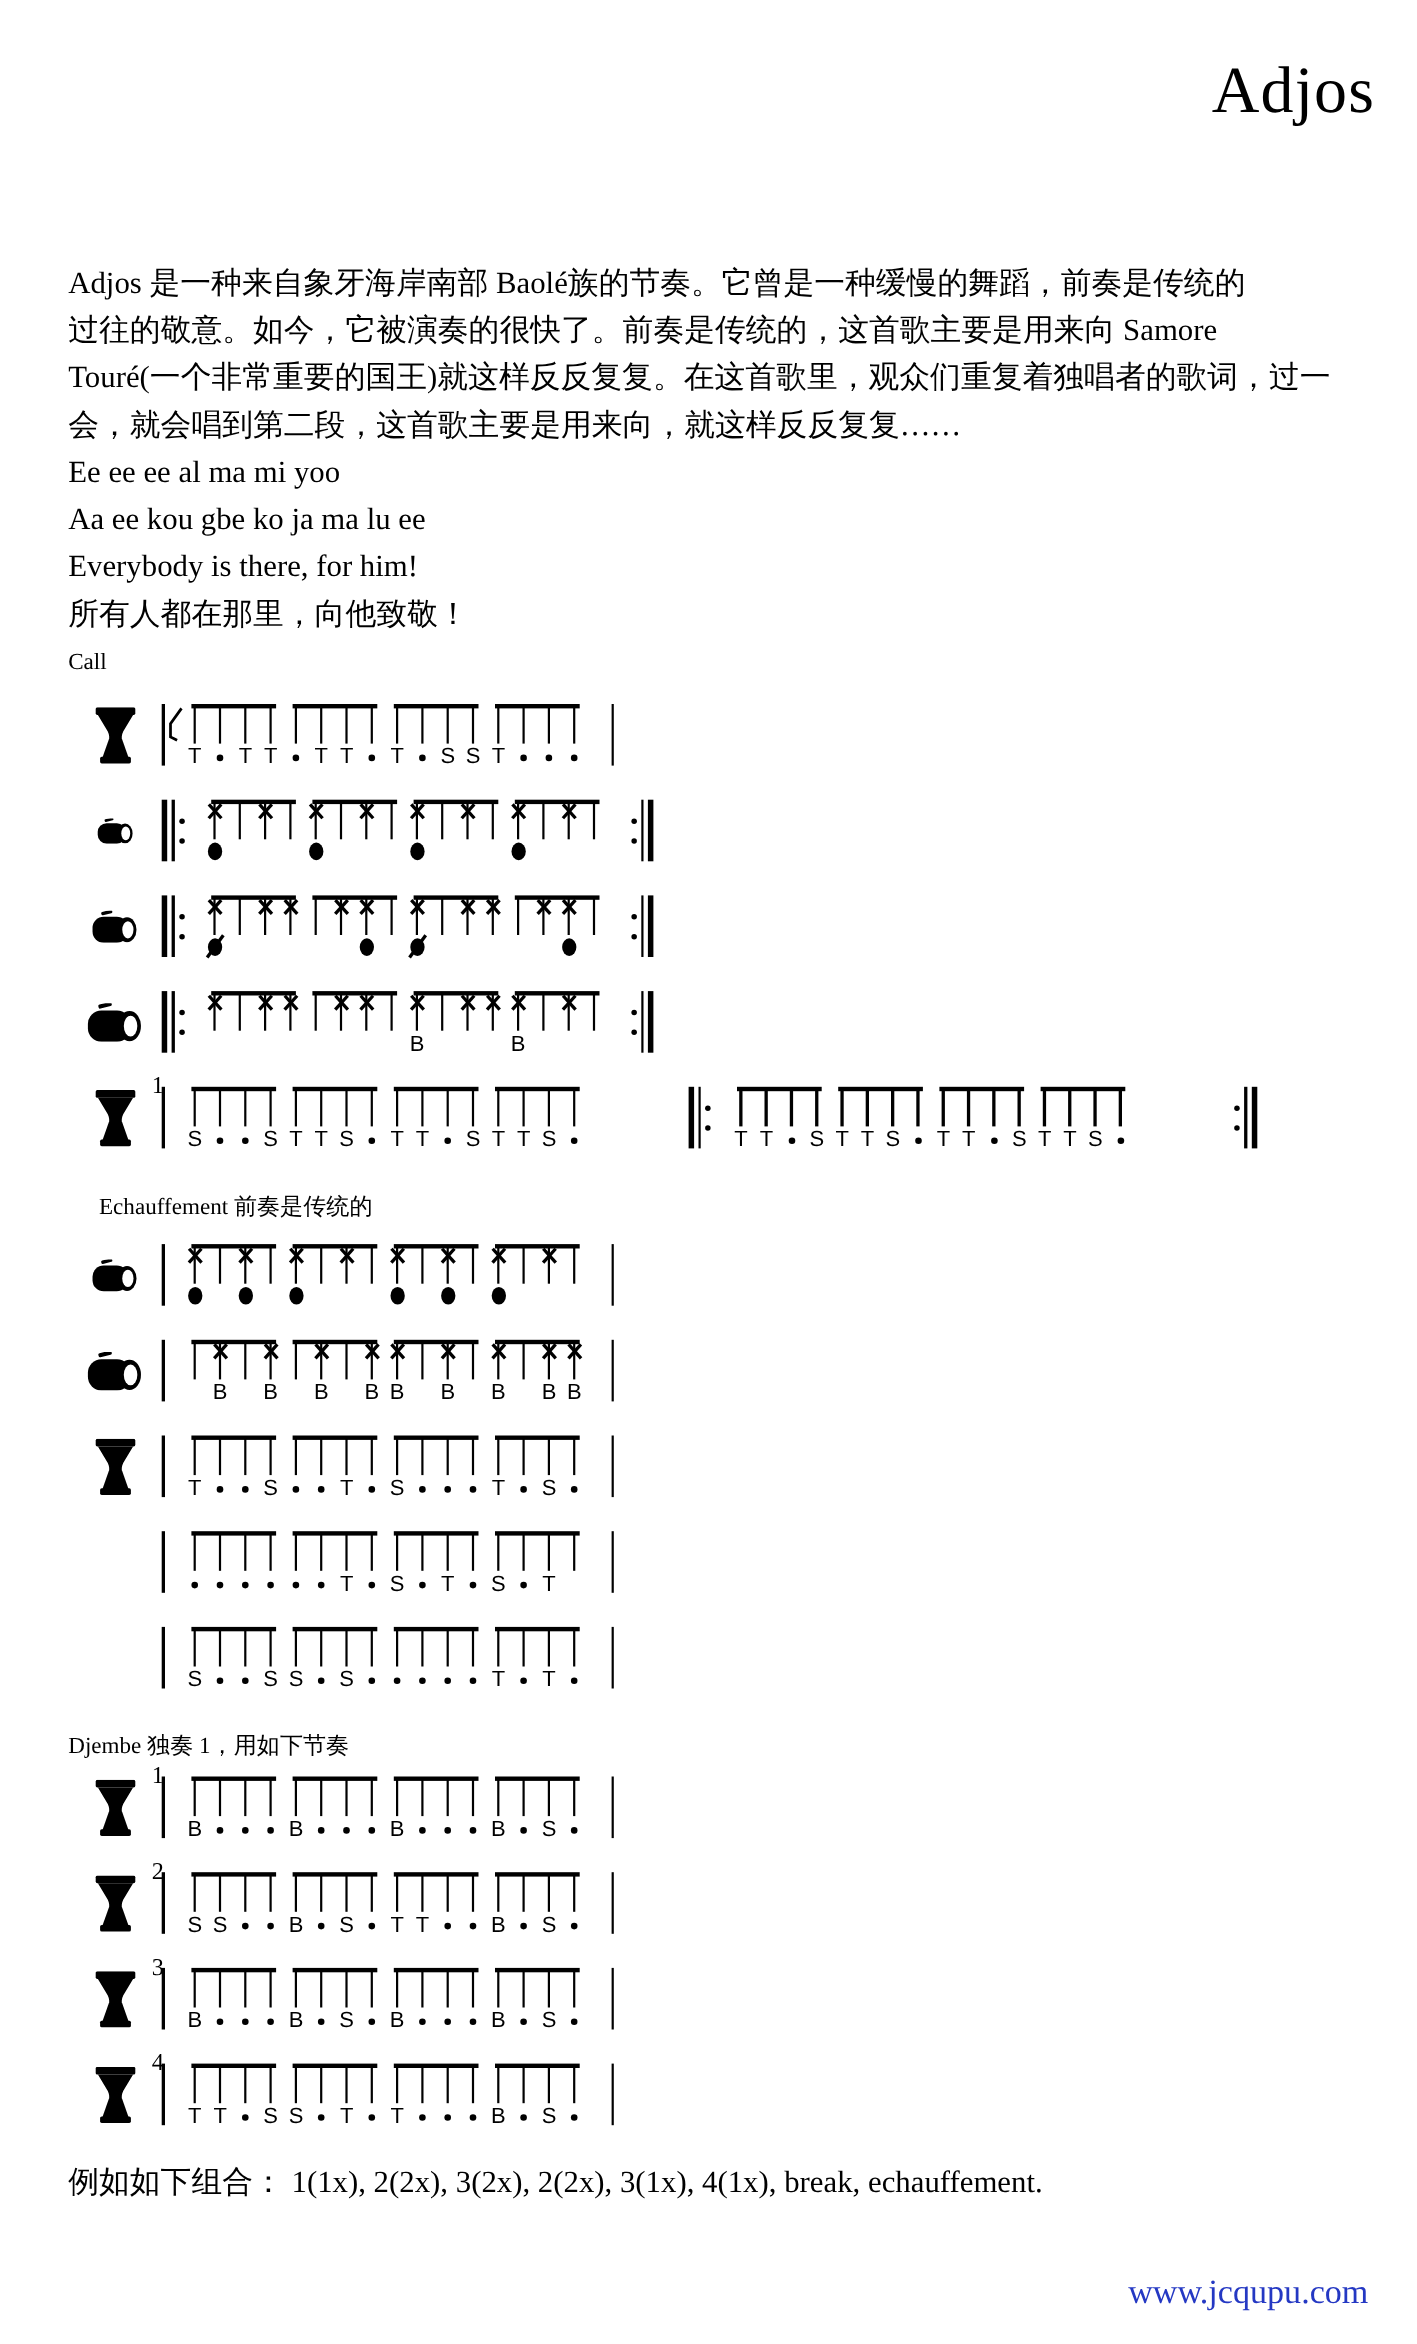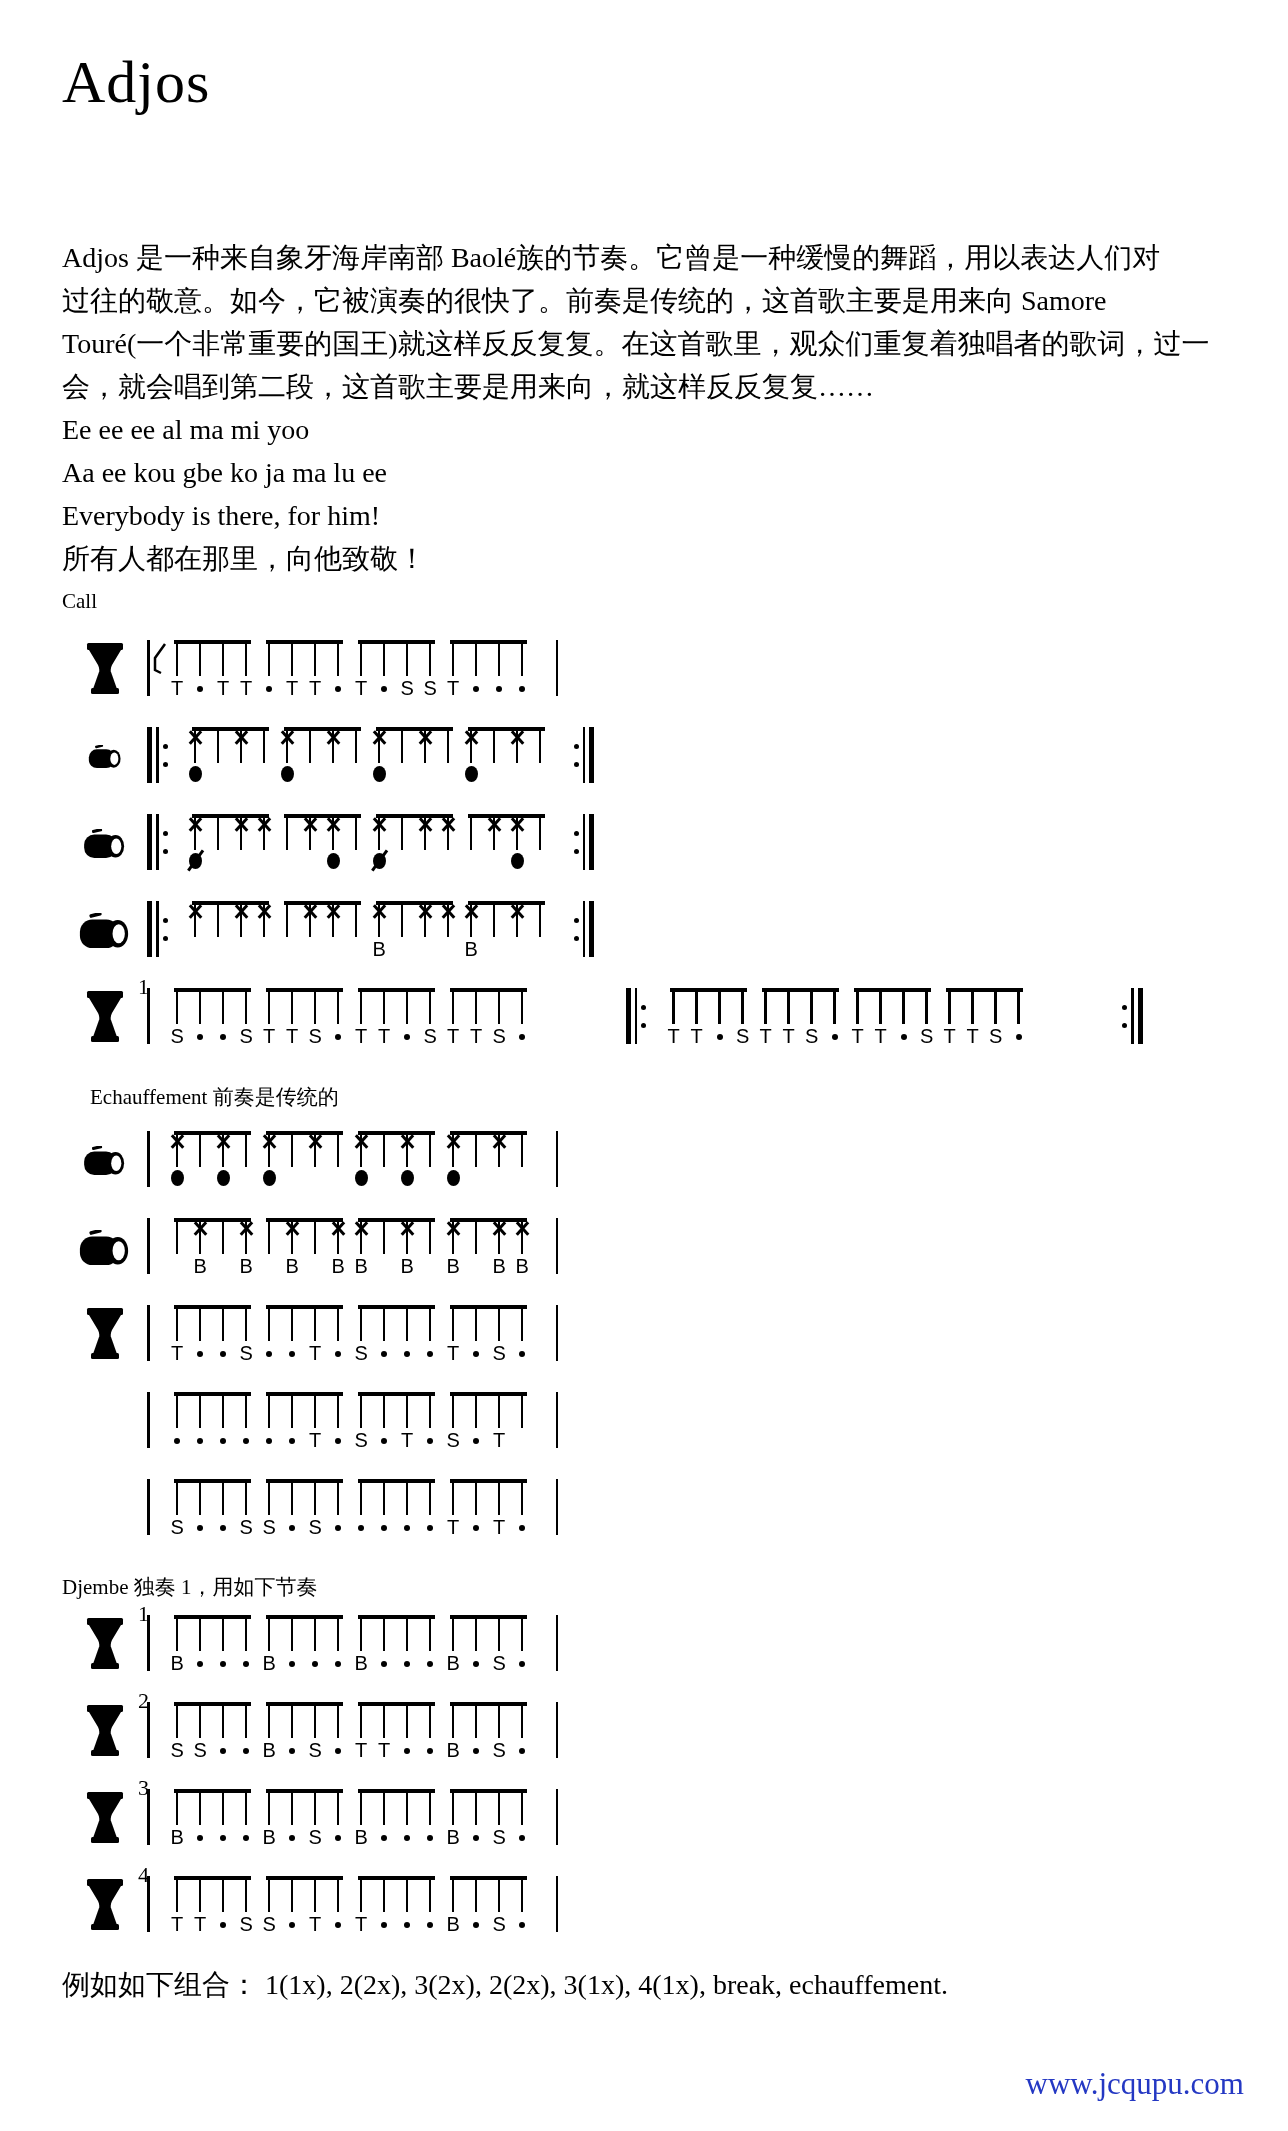--- a/index.html
+++ b/index.html
@@ -1,18 +1,18 @@
 <!DOCTYPE html>
 <html><head>
 <meta charset="utf-8">
 <style>
   html,body{margin:0;padding:0;background:#ffffff;width:1288px;height:2131px;overflow:hidden;}
   .page{position:relative;width:1288px;height:2131px;padding:46px 38px 0 62px;box-sizing:border-box;
         color:#0b0b0b;font-family:"Liberation Serif","DejaVu Serif",serif;}
-  h1.title{font-size:60px;line-height:72px;font-weight:400;margin:0 0 118px 0;letter-spacing:1px;}
+  h1.title{font-size:60px;line-height:72px;font-weight:400;margin:0 0 118px 0;letter-spacing:1px;text-align:right;}
   .pline{font-size:28px;line-height:43px;white-space:nowrap;}
   .heading{font-size:21px;line-height:43px;margin:0;white-space:nowrap;}
   .heading.indent{margin-left:28px;margin-top:26px;}
   .nblock{margin-top:17px;}
   .nblock.tight{margin-top:12px;}
   .nblock.tighter{margin-top:6px;}
   .footer-line{font-size:28px;line-height:43px;white-space:nowrap;}
   .watermark{position:absolute;top:2066px;right:44px;font-size:31px;font-family:"Liberation Serif","DejaVu Serif",serif;}
 
   
@@ -44,21 +44,21 @@
   .bigdot.slashed::after{content:"";position:absolute;left:-6px;top:6px;width:25px;height:2.6px;background:#000;transform:rotate(-54deg);}
   .pickup{position:absolute;left:-15px;top:2px;}
 </style>
 </head>
 <body>
 
 <div class="page" style="color: rgb(0, 0, 0);">
   <h1 class="title">Adjos</h1>
 
   <div class="para">
-    <div class="pline">Adjos 是一种来自象牙海岸南部 Baolé族的节奏。它曾是一种缓慢的舞蹈，用以表达人们对</div>
+    <div class="pline">Adjos 是一种来自象牙海岸南部 Baolé族的节奏。它曾是一种缓慢的舞蹈，前奏是传统的</div>
     <div class="pline">过往的敬意。如今，它被演奏的很快了。前奏是传统的，这首歌主要是用来向 Samore</div>
     <div class="pline">Touré(一个非常重要的国王)就这样反反复复。在这首歌里，观众们重复着独唱者的歌词，过一</div>
     <div class="pline">会，就会唱到第二段，这首歌主要是用来向，就这样反反复复……</div>
   </div>
 
   <div class="lyrics">
     <div class="pline">Ee ee ee al ma mi yoo</div>
     <div class="pline">Aa ee kou gbe ko ja ma lu ee</div>
     <div class="pline">Everybody is there, for him!</div>
     <div class="pline">所有人都在那里，向他致敬！</div>

